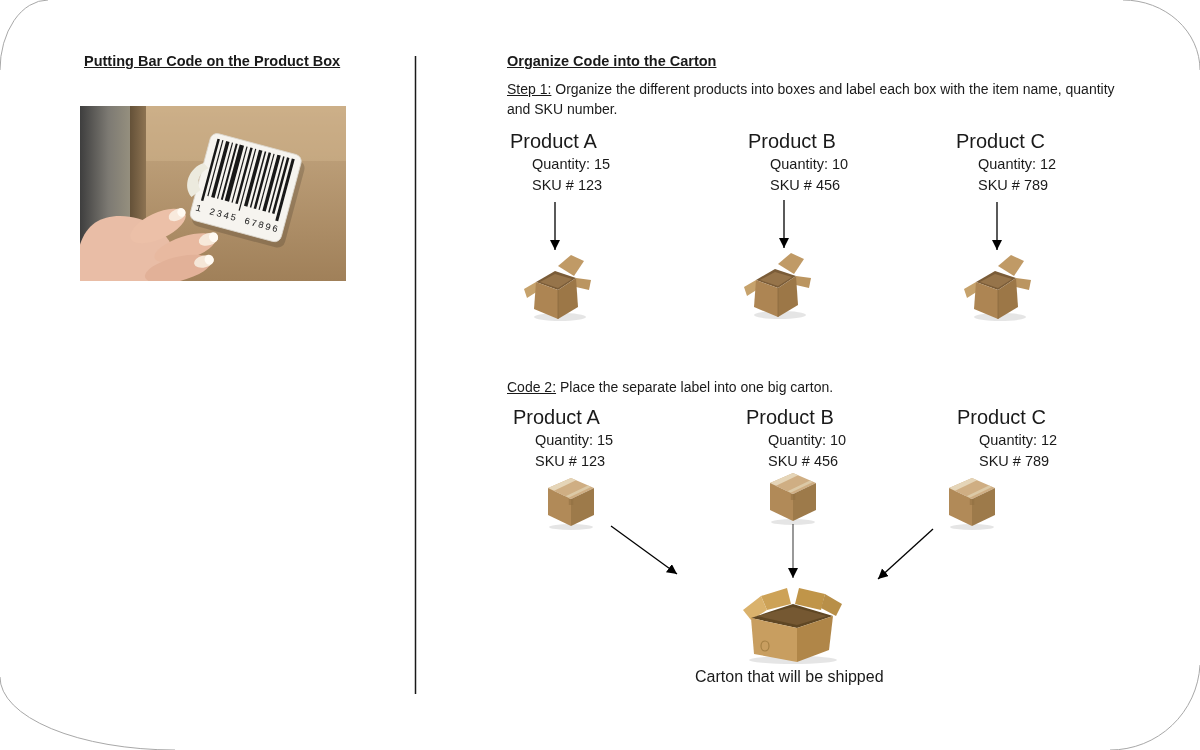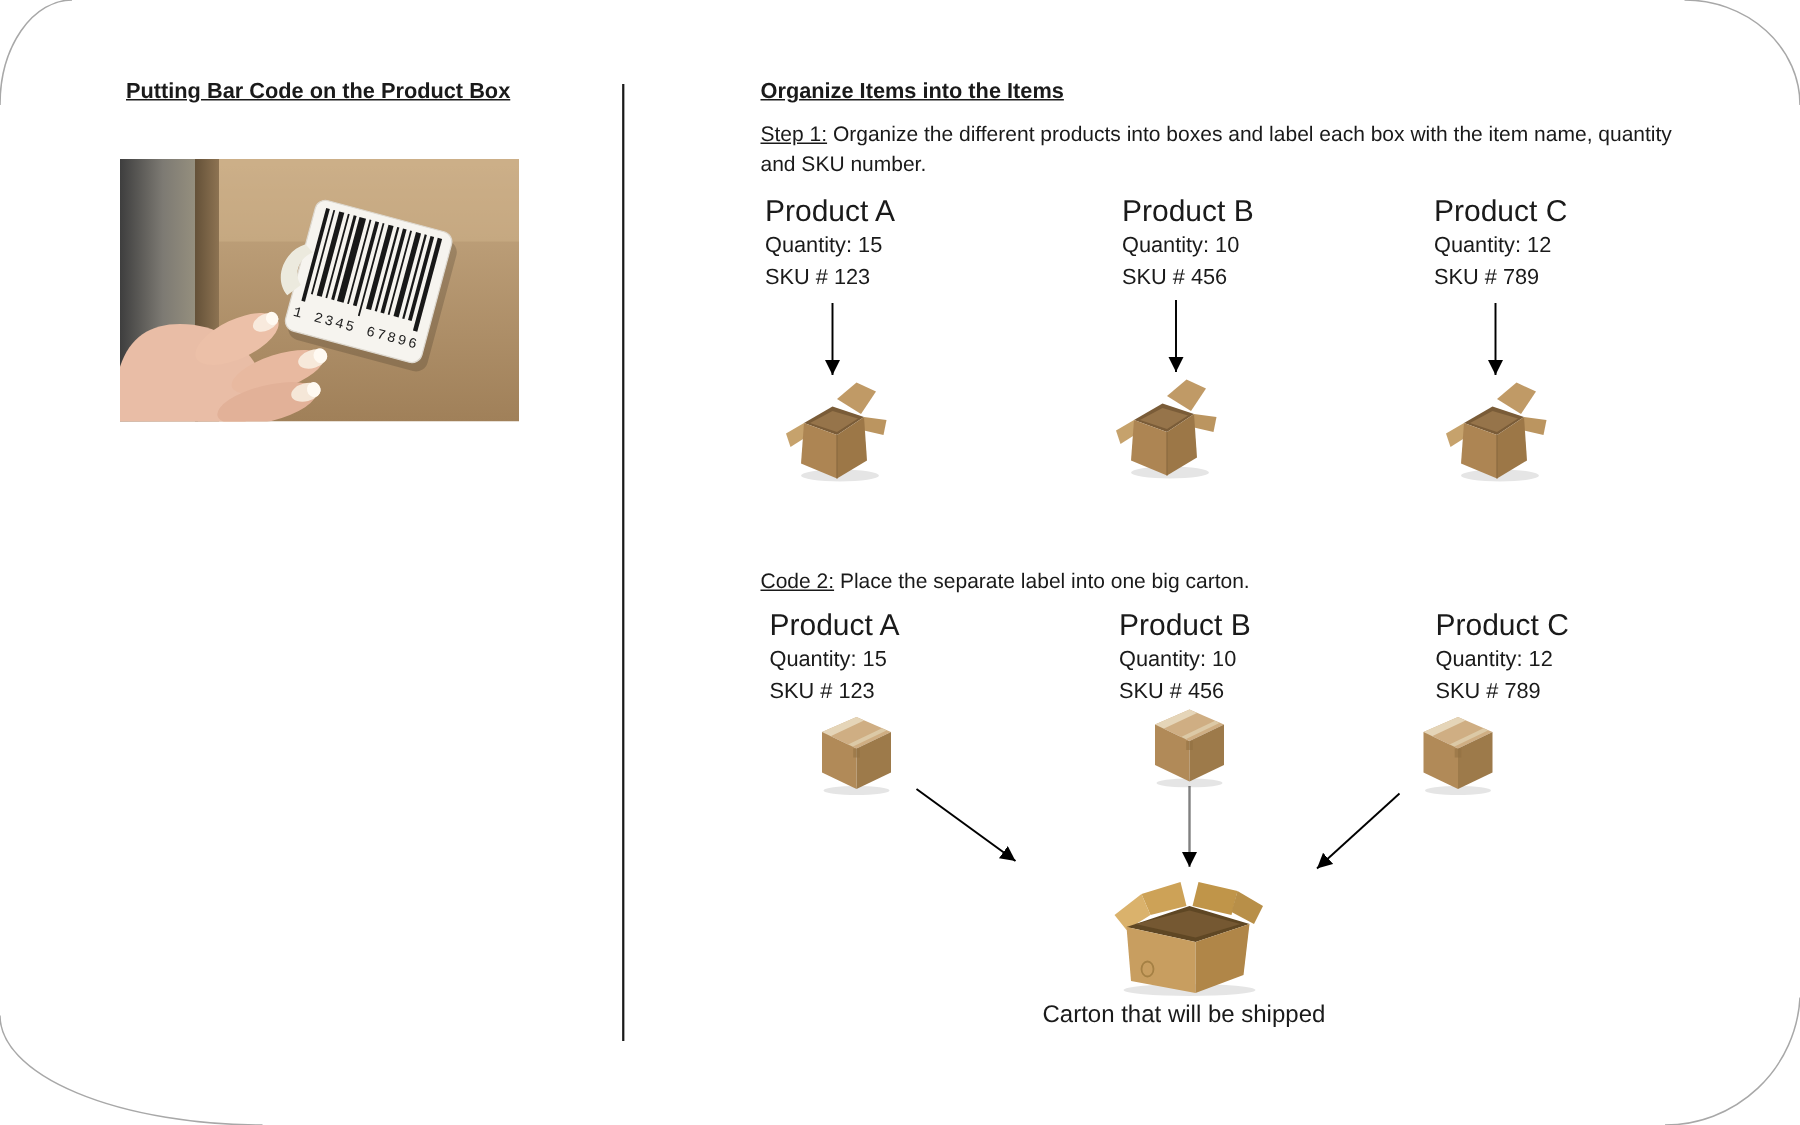--- a/index.html
+++ b/index.html
@@ -6,21 +6,21 @@
   .canvas {
     position:relative; width:1200px; height:750px; background:#ffffff; overflow:hidden;
     font-family:"Liberation Sans","DejaVu Sans",sans-serif; color:#1a1a1a;
   }
   .abs { position:absolute; }
   .sec-title { font-size:14.5px; font-weight:bold; text-decoration:underline; white-space:nowrap; }
   .plain-step { font-size:14.5px; white-space:nowrap; }
   .para { font-size:14px; line-height:19.5px; margin:0; }
   .step-label { font-weight:normal; text-decoration:underline;text-align:center; }
   .prod .p-name { font-size:20px; line-height:20px; margin-bottom:3px; }
-  .prod .p-row  { font-size:14.5px; line-height:21px; }
+  .prod .p-row  { font-size:14.5px; line-height:21px;margin-left:22px; }
   .caption { font-size:16px; text-align:left; }
   svg { display:block; }
 </style>
 </head>
 <body>
 
 <div class="canvas">
 
   <svg width="0" height="0" style="position:absolute" aria-hidden="true">
     <defs>
@@ -159,21 +159,21 @@
         <ellipse cx="135.5" cy="140.5" rx="4.5" ry="5" fill="#fffaf2"></ellipse>
       </g>
       <g transform="rotate(-14 98 163)">
         <ellipse cx="98" cy="163" rx="34" ry="12" fill="#e2b198"></ellipse>
         <ellipse cx="125" cy="162" rx="10" ry="6" fill="#f5e7d8"></ellipse>
         <ellipse cx="130.5" cy="161.5" rx="4.5" ry="5" fill="#fffaf2"></ellipse>
       </g>
     </g>
   </svg>
 
-  <div class="abs sec-title" style="left:507px;top:53px">Organize Items into the Items</div>
+  <div class="abs sec-title" style="left:507px;top:53px">Organize Code into the Carton</div>
 
   <p class="abs para" style="left:507px;top:80px;width:615px">
     <span class="step-label">Step 1:</span><span> Organize the different products into boxes and label each box with the item name, quantity and SKU number.</span>
   </p>
 
   <div class="abs prod" style="left:510px;top:131px">
     <div class="p-name">Product A</div>
     <div class="p-row">Quantity: 15</div>
     <div class="p-row">SKU # 123</div>
   </div>

